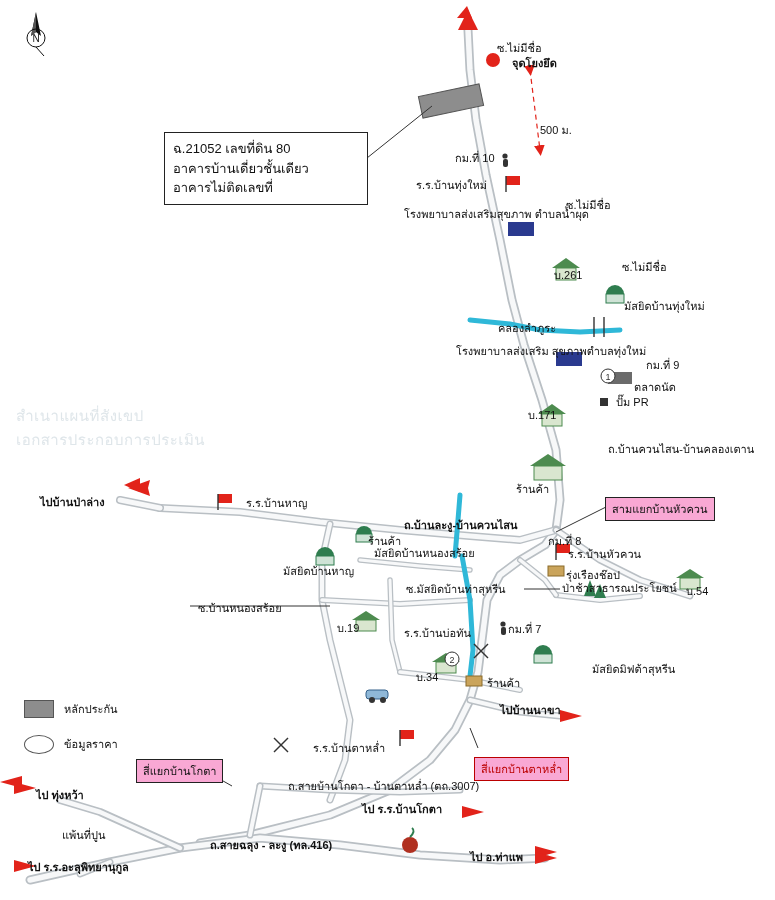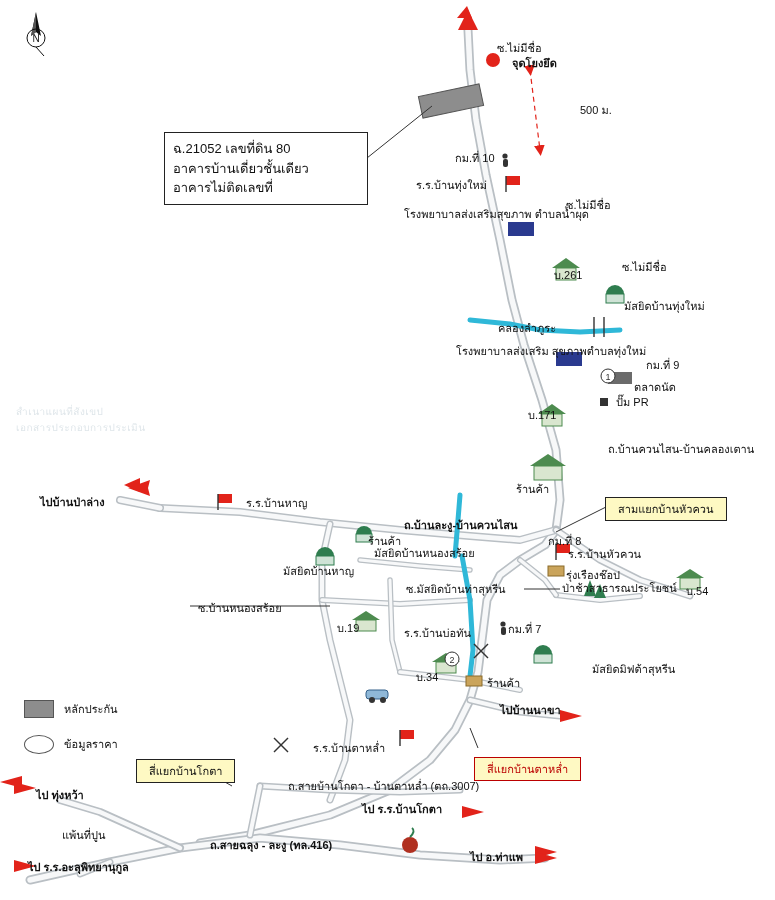--- a/index.html
+++ b/index.html
@@ -13,32 +13,32 @@
     position:absolute;font-size:11px;color:#111;white-space:nowrap;
     line-height:1.15;
   }
   .lbl.bold{font-weight:bold;}
   .box{
     position:absolute;border:1px solid #222;background:#fff;
     font-size:13px;color:#111;padding:6px 8px;line-height:1.5;
     white-space:pre-line;
   }
   .boxline{
-    position:absolute;border:1px solid #222;background:#fef9c3;
-    font-size:11px;color:#111;padding:2px 12px;white-space:nowrap;
+    position:absolute;border:1px solid #222;background:#f9a8d4;
+    font-size:11px;color:#111;padding:2px 6px;white-space:nowrap;
   }
   .legend-swatch{
     position:absolute;width:28px;height:16px;background:#8d8d8d;border:1px solid #555;
   }
   .legend-ell{
     position:absolute;width:28px;height:17px;border:1px solid #555;border-radius:50%;
     background:#fff;
   }
   .ghost{
-    position:absolute;color:#dfe6ea;font-size:10px;white-space:pre-line;line-height:1.6;
+    position:absolute;color:#dfe6ea;font-size:15px;white-space:pre-line;line-height:1.6;
     letter-spacing:.5px;
   }
   .compass{position:absolute;left:10px;top:8px;width:52px;height:52px;}
 </style>
 </head>
 <body>
 
 <svg id="map" viewBox="0 0 775 900">
   <defs>
     <marker id="arrowRed" markerWidth="9" markerHeight="9" refX="4" refY="4.5" orient="auto">
@@ -266,21 +266,21 @@
 <div class="boxline" style="left:474px;top:757px;color:#b00;border-color:#b00;">สี่แยกบ้านตาหล่ำ</div>
 <div class="boxline" style="left:136px;top:759px;">สี่แยกบ้านโกตา</div>
 
 <div class="legend-swatch" style="left:24px;top:700px;"></div>
 <div class="lbl" style="left:64px;top:703px;">หลักประกัน</div>
 <div class="legend-ell" style="left:24px;top:735px;"></div>
 <div class="lbl" style="left:64px;top:738px;">ข้อมูลราคา</div>
 
 <div class="lbl" style="left:497px;top:42px;">ซ.ไม่มีชื่อ</div>
 <div class="lbl bold" style="left:512px;top:57px;">จุดโยงยึด</div>
-<div class="lbl" style="left:540px;top:104px;margin-left:40px;">500 ม.</div>
+<div class="lbl" style="left:540px;top:124px;">500 ม.</div>
 <div class="lbl" style="left:455px;top:152px;">กม.ที่ 10</div>
 <div class="lbl" style="left:416px;top:179px;">ร.ร.บ้านทุ่งใหม่</div>
 <div class="lbl" style="left:566px;top:199px;">ซ.ไม่มีชื่อ</div>
 <div class="lbl" style="left:404px;top:208px;">โรงพยาบาลส่งเสริมสุขภาพ
 ตำบลน้ำผุด</div>
 <div class="lbl" style="left:554px;top:269px;">บ.261</div>
 <div class="lbl" style="left:622px;top:261px;">ซ.ไม่มีชื่อ</div>
 <div class="lbl" style="left:624px;top:300px;">มัสยิดบ้านทุ่งใหม่</div>
 <div class="lbl" style="left:498px;top:322px;">คลองลำภูระ</div>
 <div class="lbl" style="left:456px;top:345px;">โรงพยาบาลส่งเสริม

